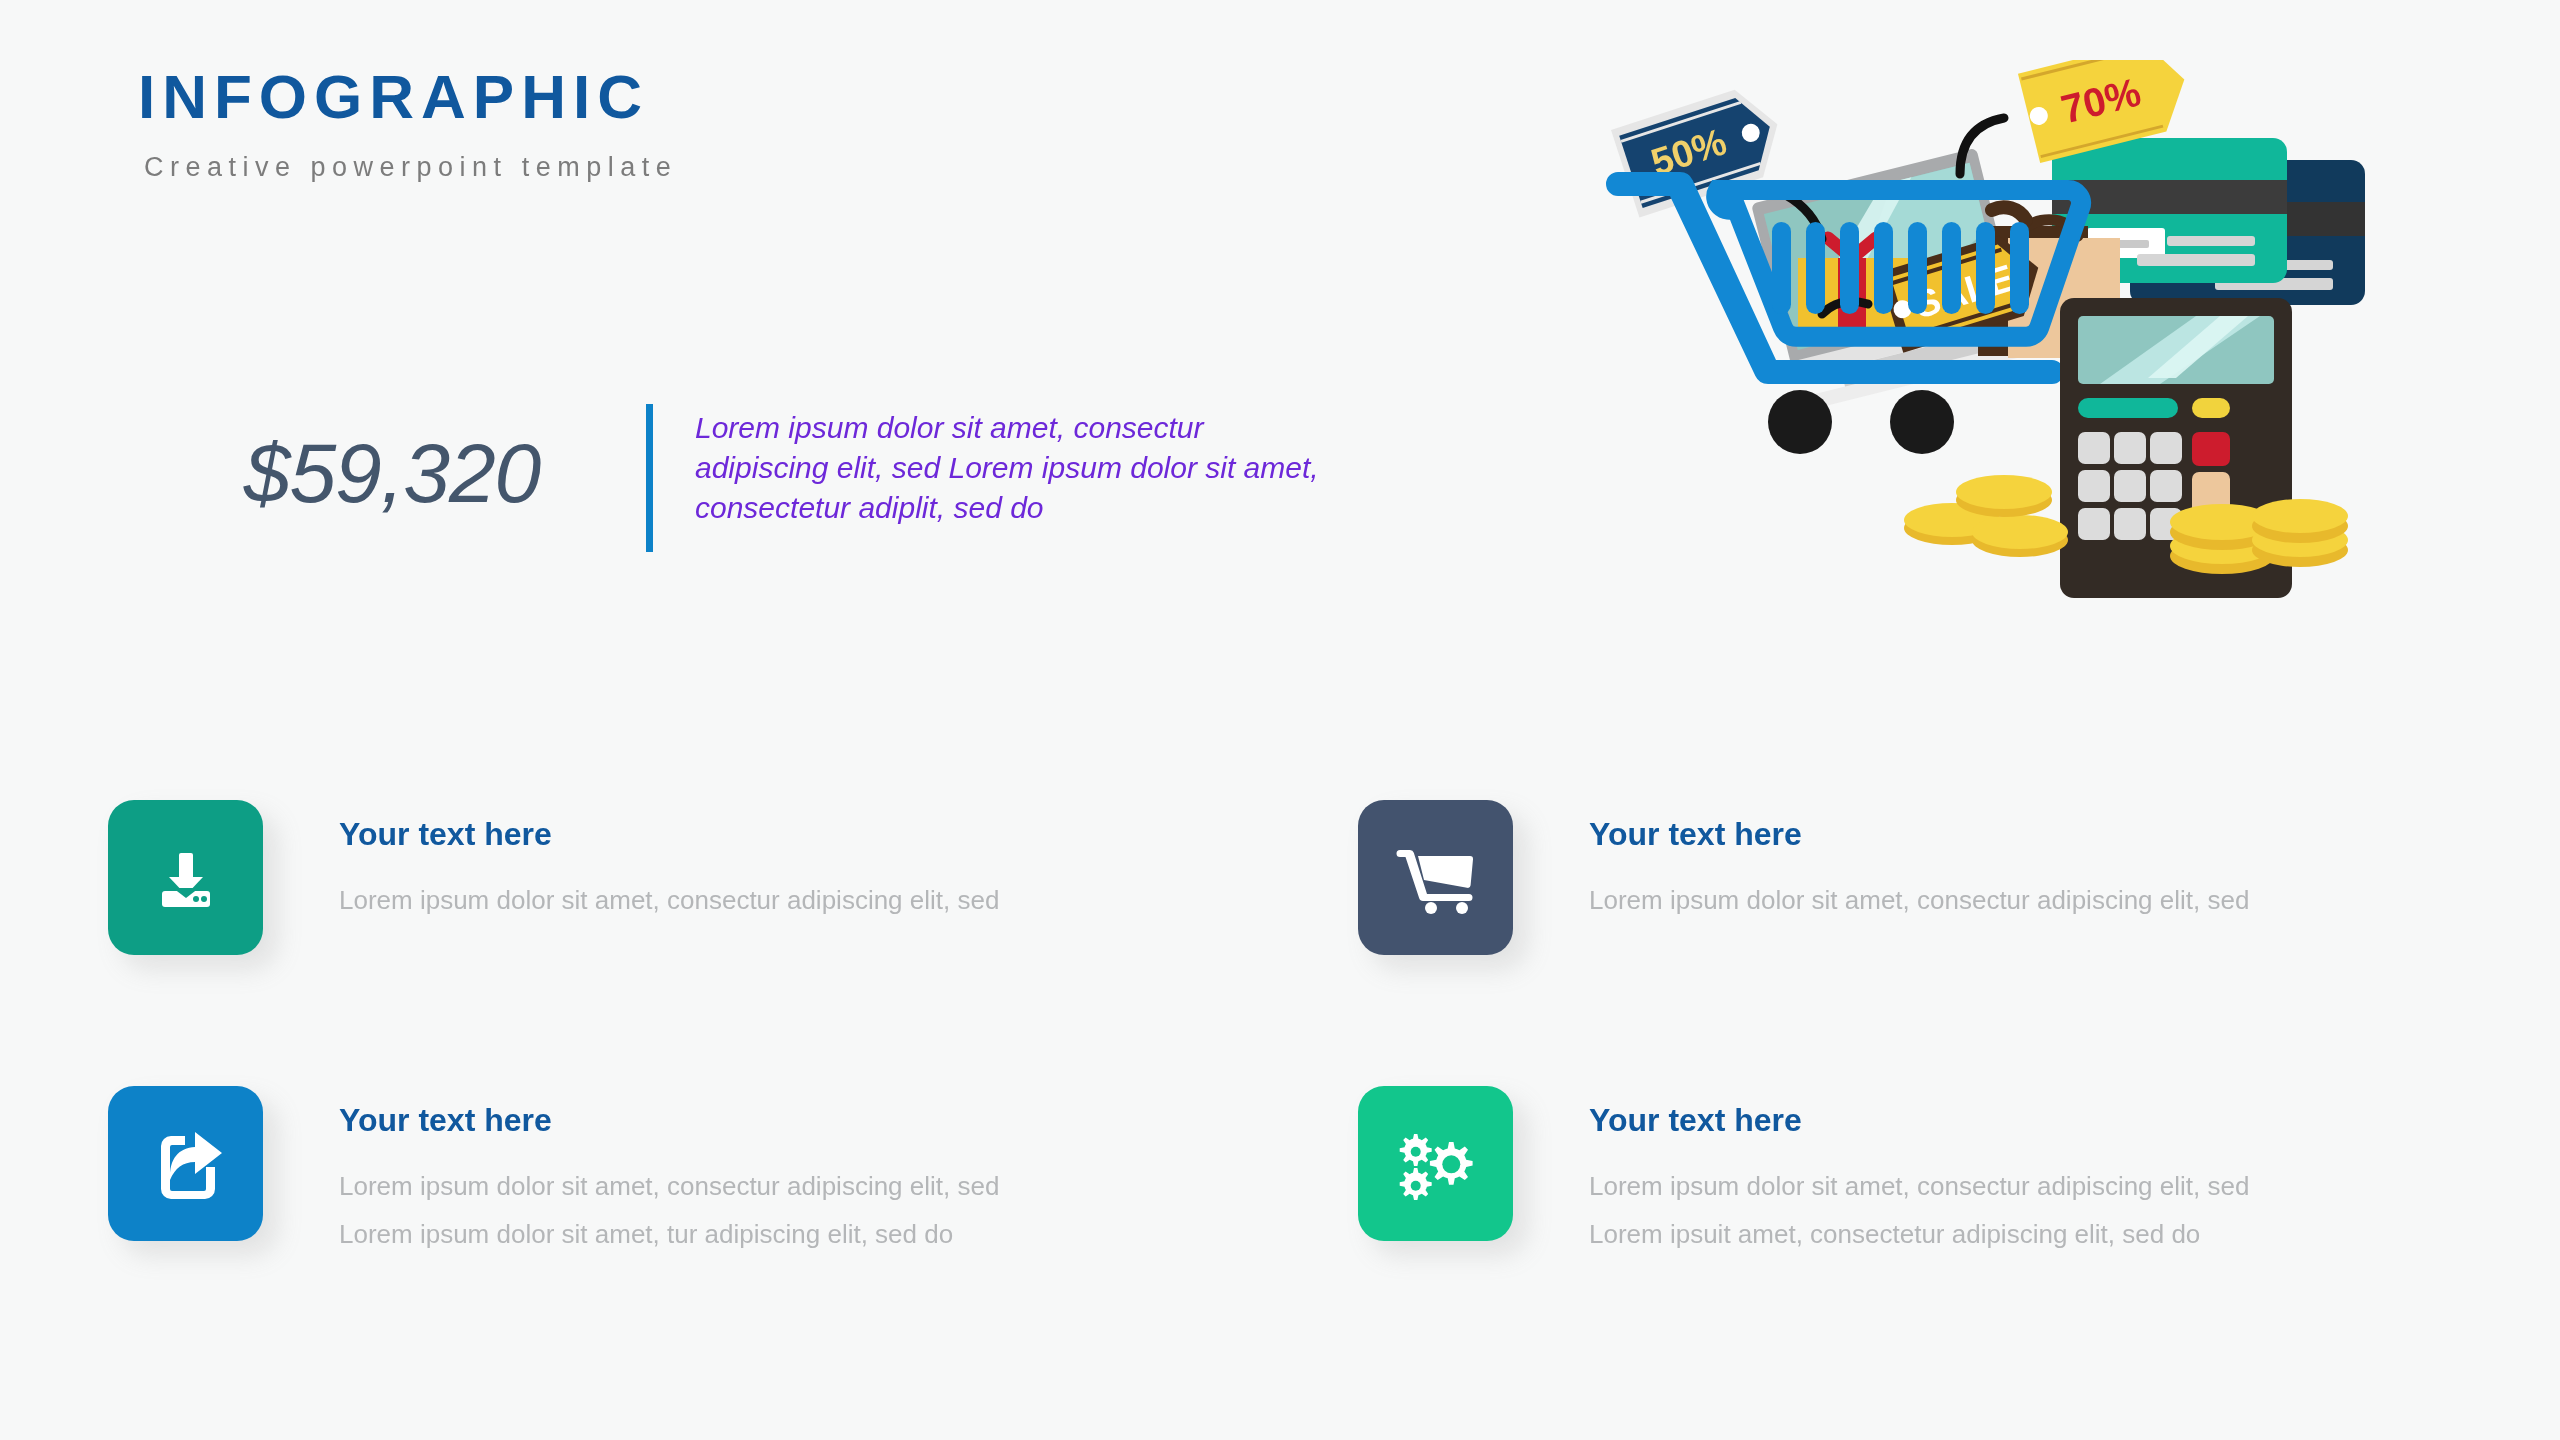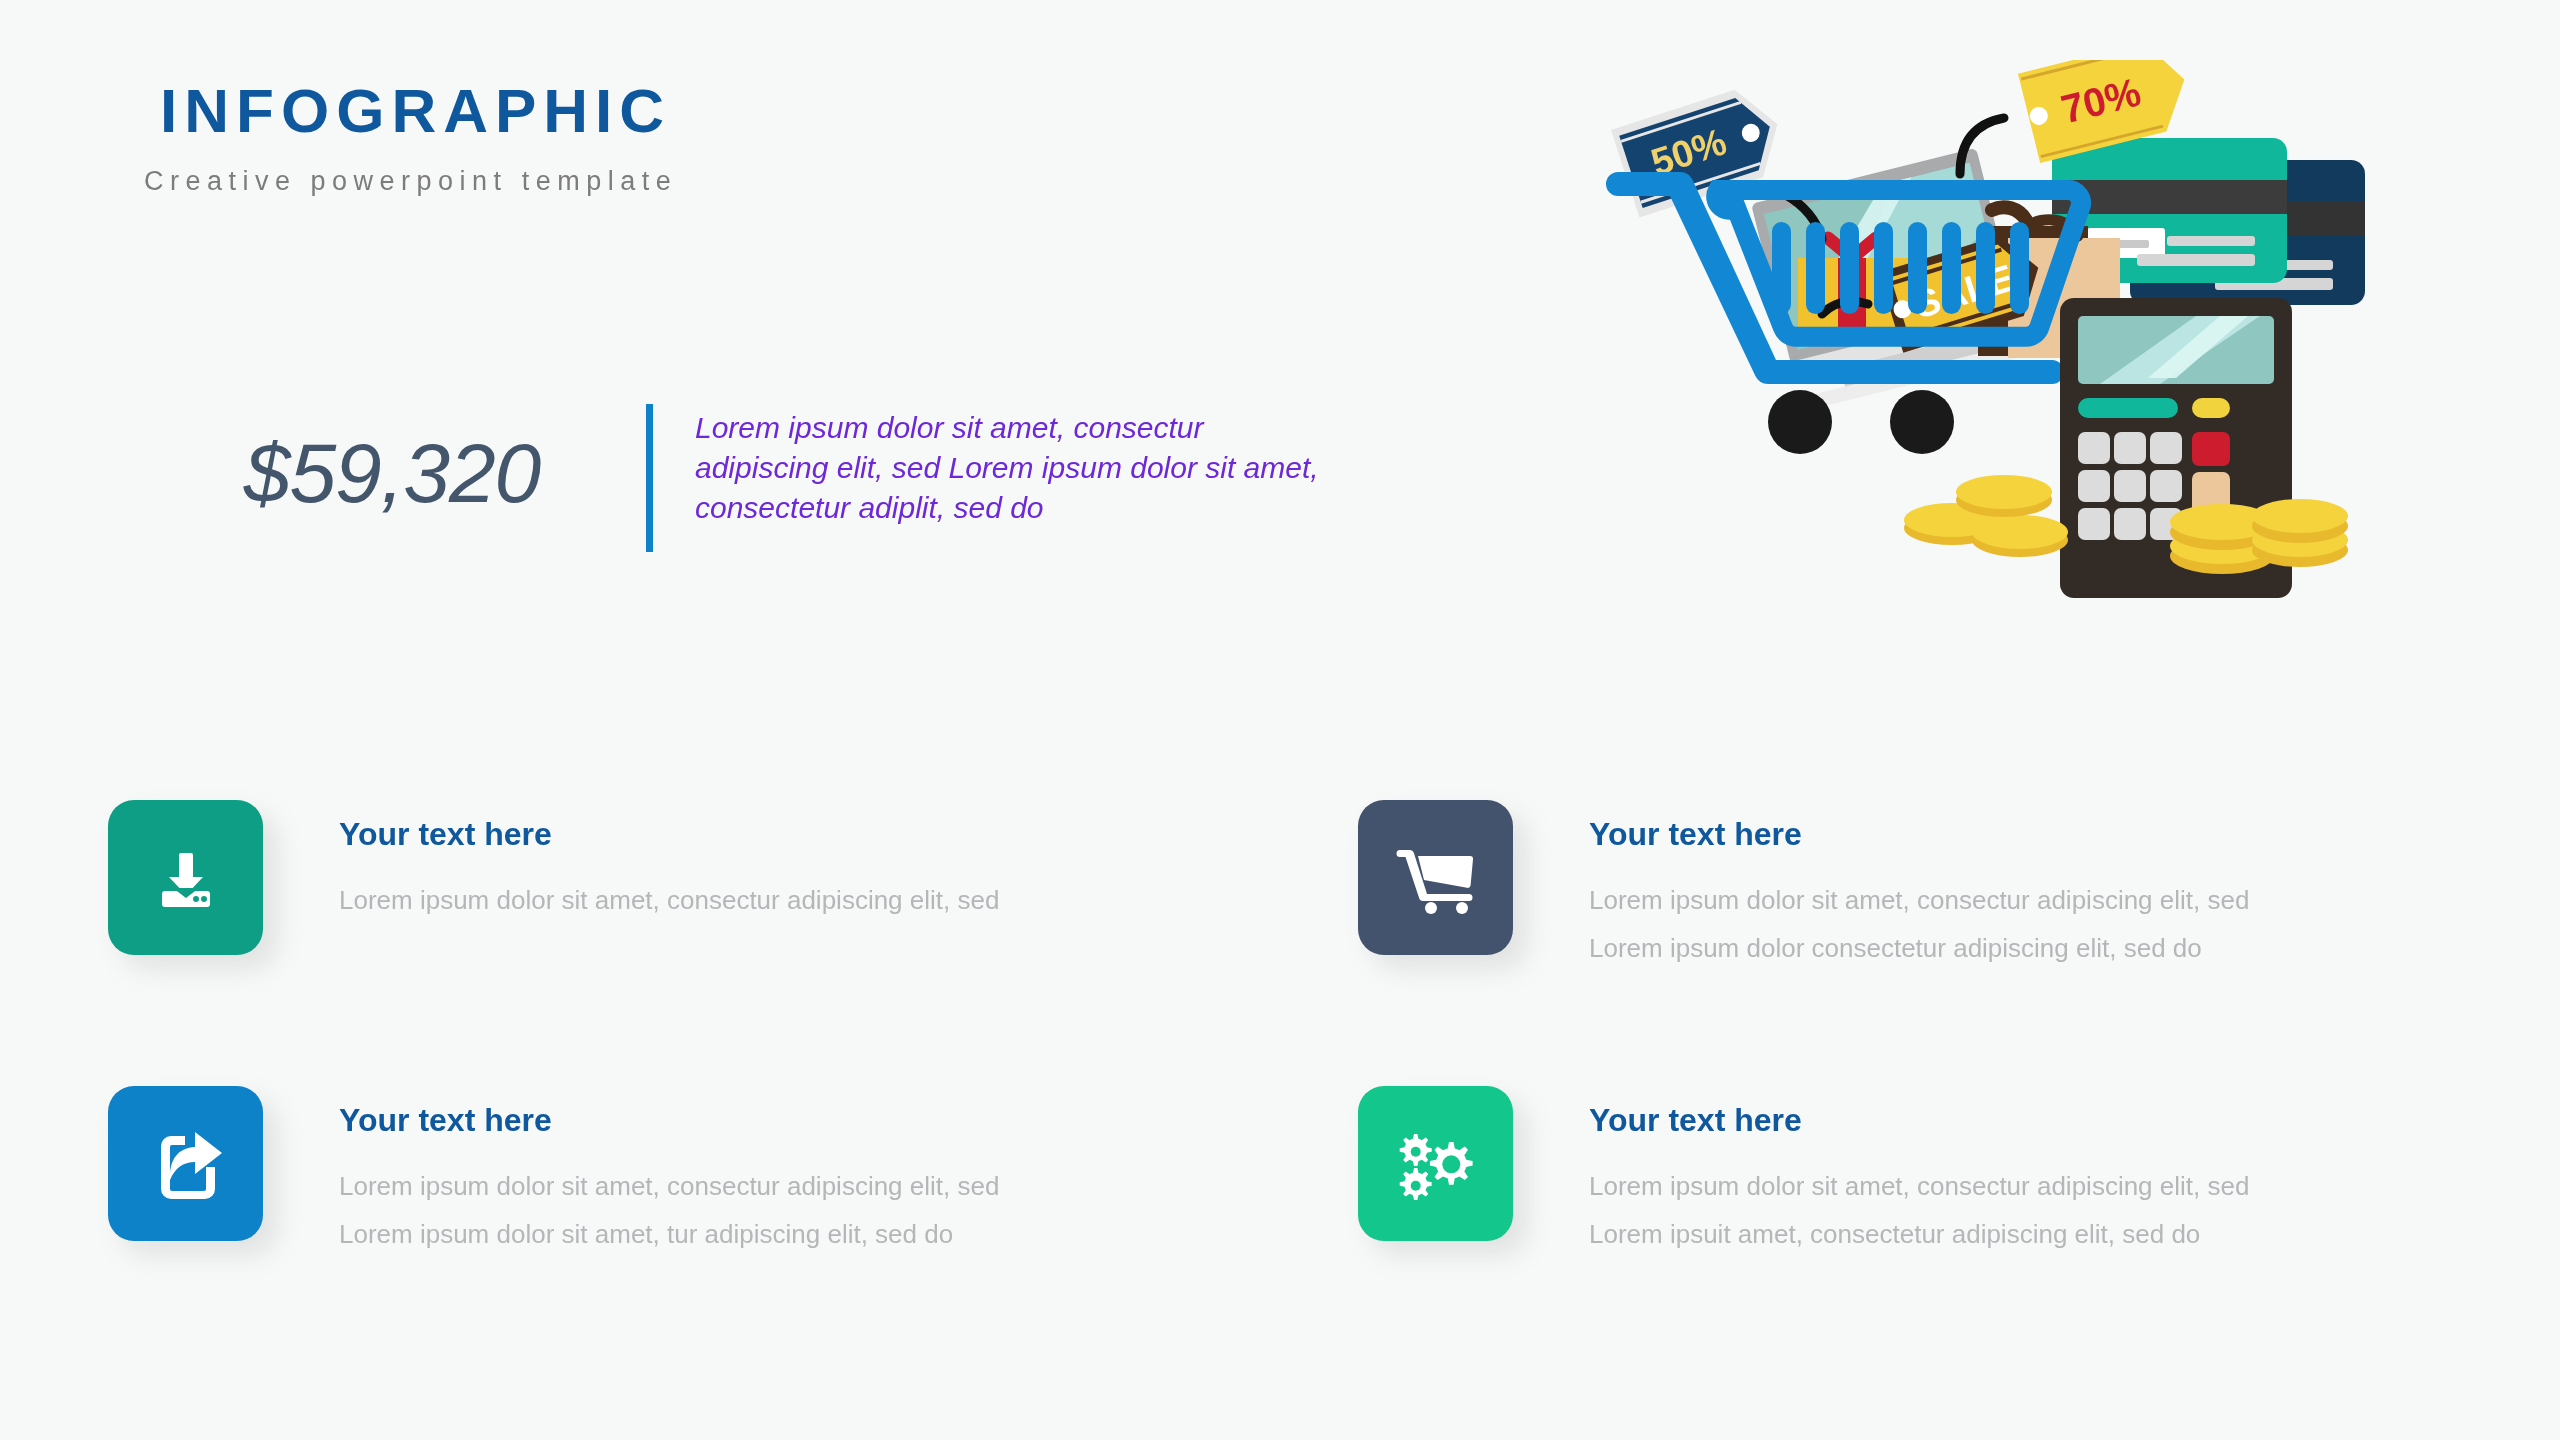--- a/index.html
+++ b/index.html
@@ -12,22 +12,21 @@
     background: #f7f8f8;
     font-family: "Liberation Sans", sans-serif;
     overflow: hidden;
     position: relative;
   }
 
   
   .header {
     position: absolute;
     left: 138px;
-    top: 80px;
-    text-align: center;
+    top: 66px;
   }
   .page-title {
     font-size: 62px;
     font-weight: bold;
     color: #10589e;
     letter-spacing: 7px;
     line-height: 1;
     margin: 0;
     white-space: nowrap;
   }
@@ -170,21 +169,20 @@
       <svg width="80" height="72" viewBox="0 0 80 72" aria-hidden="true">
         <path d="M4 8 h10 a4 4 0 0 1 3.8 2.7 L31 52 h42 a3 3 0 0 1 0 7 H27 a4 4 0 0 1 -3.8 -2.8 L9.5 15 H4 a3.5 3.5 0 0 1 0 -7 z" fill="#ffffff"></path>
         <path d="M22 14 h52 a3 3 0 0 1 3 3.2 l-2.4 26 a3 3 0 0 1 -3.6 2.6 L28 38 z" fill="#ffffff"></path>
         <circle cx="35" cy="66" r="6" fill="#ffffff"></circle>
         <circle cx="66" cy="66" r="6" fill="#ffffff"></circle>
       </svg>
     </div>
     <div class="feature-body">
       <div class="feature-title">Your text here</div>
       <div class="feature-line">Lorem ipsum dolor sit amet, consectur adipiscing elit, sed</div>
-      <div class="feature-line">Lorem ipsum dolor consectetur adipiscing elit, sed do</div>
     </div>
   </div>
 
   <div class="feature">
     <div class="feature-icon c-blue">
       <svg width="80" height="80" viewBox="0 0 80 80" aria-hidden="true">
         <path d="M15 22 a10 10 0 0 1 10 -10 h14 v9 h-13 a2 2 0 0 0 -2 2 v42 a2 2 0 0 0 2 2 h32 a2 2 0 0 0 2 -2 V43 h9 v22 a10 10 0 0 1 -10 10 H25 a10 10 0 0 1 -10 -10 z" fill="#ffffff"></path>
         <path d="M49 8 L76 29 L49 50 V38 c-12 0 -20 6 -25 18 c-1 -22 9 -32 25 -33 z" fill="#ffffff"></path>
       </svg>
     </div>

